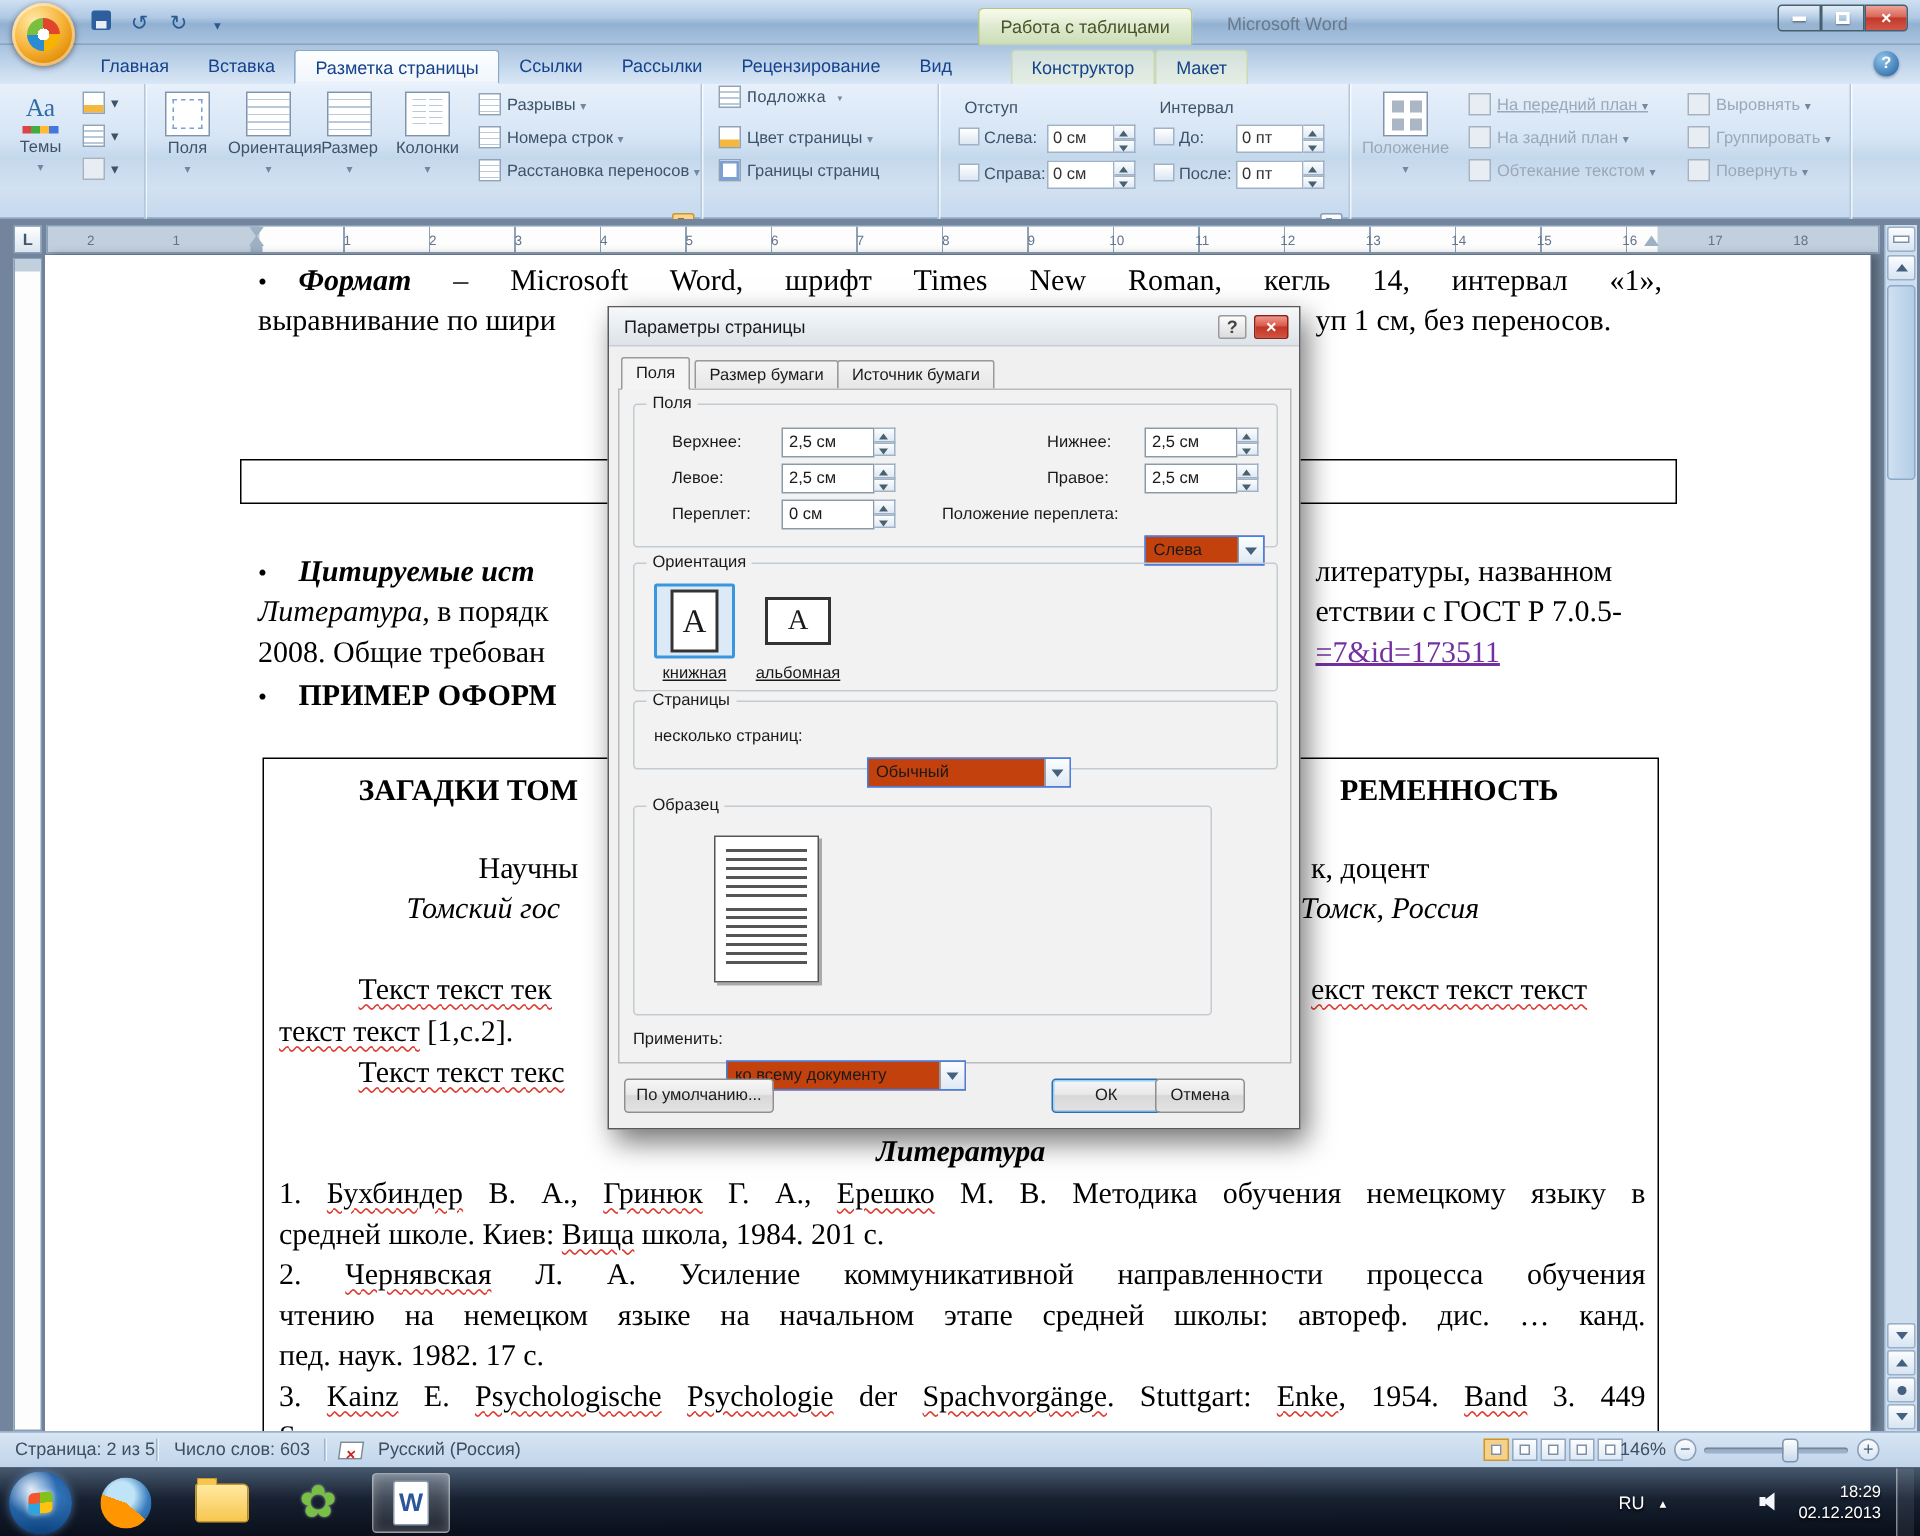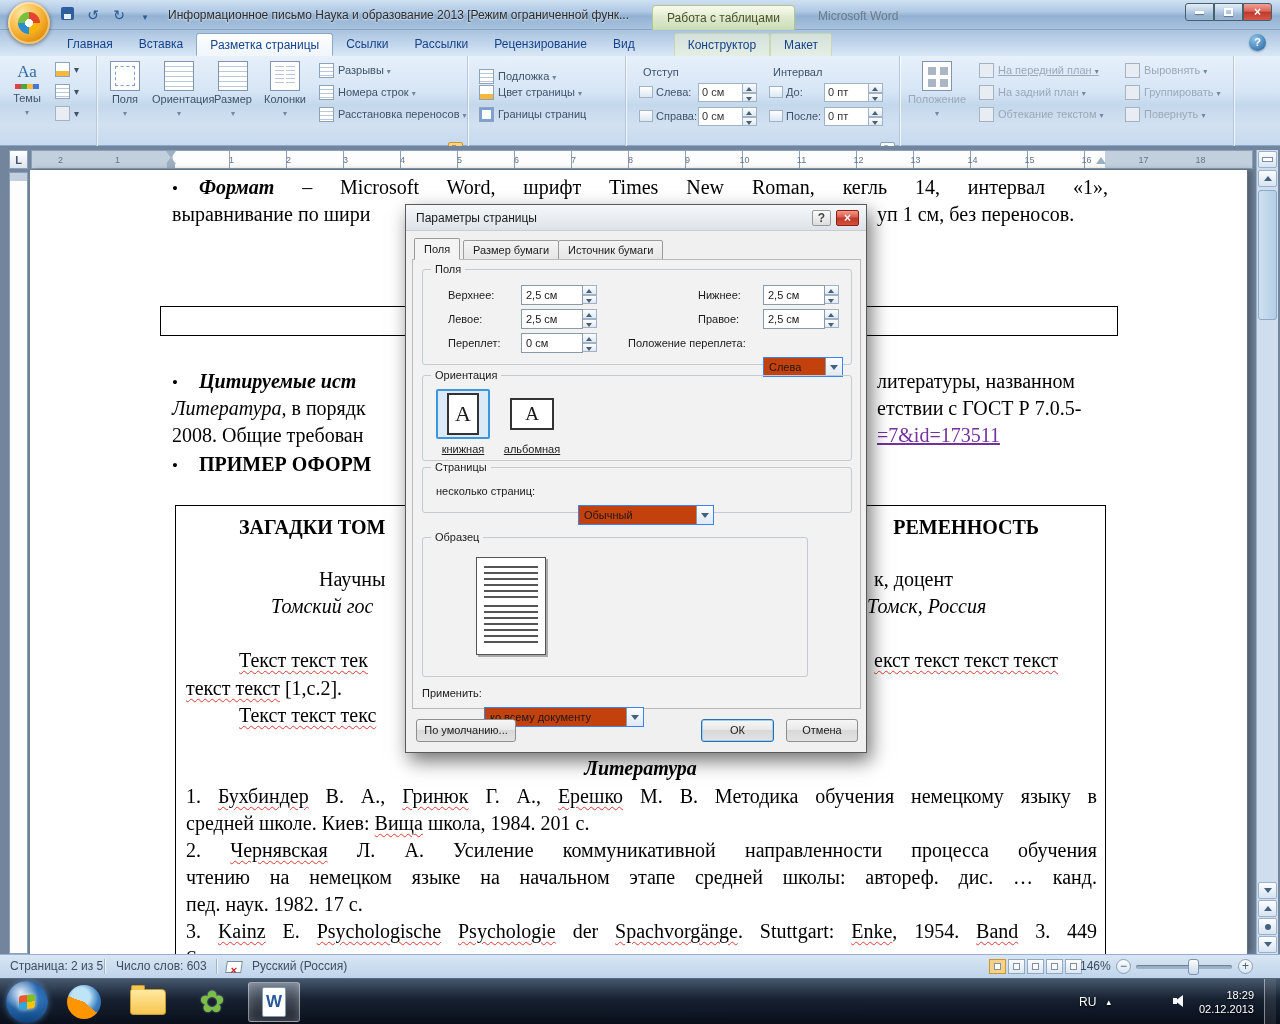--- a/index.html
+++ b/index.html
@@ -195,21 +195,20 @@
   <div id="titlebar">
     <div id="orb">
         <div class="orb-logo"></div>
       </div>
     <div id="qat">
       <span class="qat-btn"><span class="floppy"><div></div></span></span>
       <span class="qat-btn"><span>↺</span></span>
       <span class="qat-btn"><span>↻</span></span>
       <span class="qat-btn"><span style="font-size:9px;">▾</span></span>
     </div>
-    <span id="wtitle">Информационное письмо Наука и образование 2013 [Режим ограниченной функ...</span>
     <div id="ctxgroup">Работа с таблицами</div>
     <span id="appsuffix">Microsoft Word</span>
     <div id="winbtns">
       <div class="wbtn">
           <div class="mingl"></div>
         </div>
       <div class="wbtn">
           <div class="maxgl"></div>
         </div>
       <div class="wbtn close">×</div>
@@ -274,21 +273,21 @@
         </div>
       <span>Колонки</span><br><span class="ar">▾</span>
     </div>
     <div class="ritem" style="left:316px;top:4px;"><span class="mi"></span><span>Разрывы</span> <span class="ar">▾</span></div>
     <div class="ritem" style="left:316px;top:26px;"><span class="mi"></span><span>Номера строк</span> <span class="ar">▾</span></div>
     <div class="ritem" style="left:316px;top:48px;"><span class="mi"></span><span>Расстановка переносов</span> <span class="ar">▾</span></div>
 
     <div class="rgroup" style="left:468px;width:158px;">
       <div class="glabel">Фон страницы</div>
     </div>
-    <div class="ritem" style="left:476px;top:10px;"><span class="mi"></span><span>Подложка</span> <span class="ar">▾</span></div>
+    <div class="ritem" style="left:476px;top:0;font-family:Liberation Mono, monospace;"><span class="mi"></span><span>Подложка</span> <span class="ar">▾</span></div>
     <div class="ritem" style="left:476px;top:26px;"><span class="mi mi-color"></span><span>Цвет страницы</span> <span class="ar">▾</span></div>
     <div class="ritem" style="left:476px;top:48px;text-align:right;"><span class="mi mi-border"></span><span>Границы страниц</span></div>
 
     <div class="rgroup" style="left:626px;width:274px;">
       <div class="glabel">Абзац</div>
       <div class="launcher" style="right:4px;">
         <svg width="9" height="9">
             <path d="M1 1h4M1 1v4M3 3l4 4M7 4v3h-3" stroke="#4a6a8a" fill="none"></path>
           </svg>
       </div>
@@ -598,21 +597,21 @@
   <div class="dlabel" style="left:16px;top:482px;">Применить:</div>
   <div class="dd" style="left:78px;top:478px;width:160px;">
       <div class="v">ко всему документу</div>
       <div class="btn">
         <i></i>
       </div>
     </div>
 
   <div class="wbtn7" style="left:10px;width:100px;">По умолчанию...</div>
   <div class="wbtn7 focus" style="left:295px;width:73px;">ОК</div>
-  <div class="wbtn7" style="left:380px;width:72px;">Отмена</div>
+  <div class="wbtn7" style="left:364px;width:60px;">Отмена</div>
 </div>
 
 <div id="taskbar">
   <div id="startorb">
       <div id="startflag"></div>
     </div>
   <div class="tbicon" style="left:58px;">
       <div id="fficon"></div>
     </div>
   <div class="tbicon" style="left:122px;">

